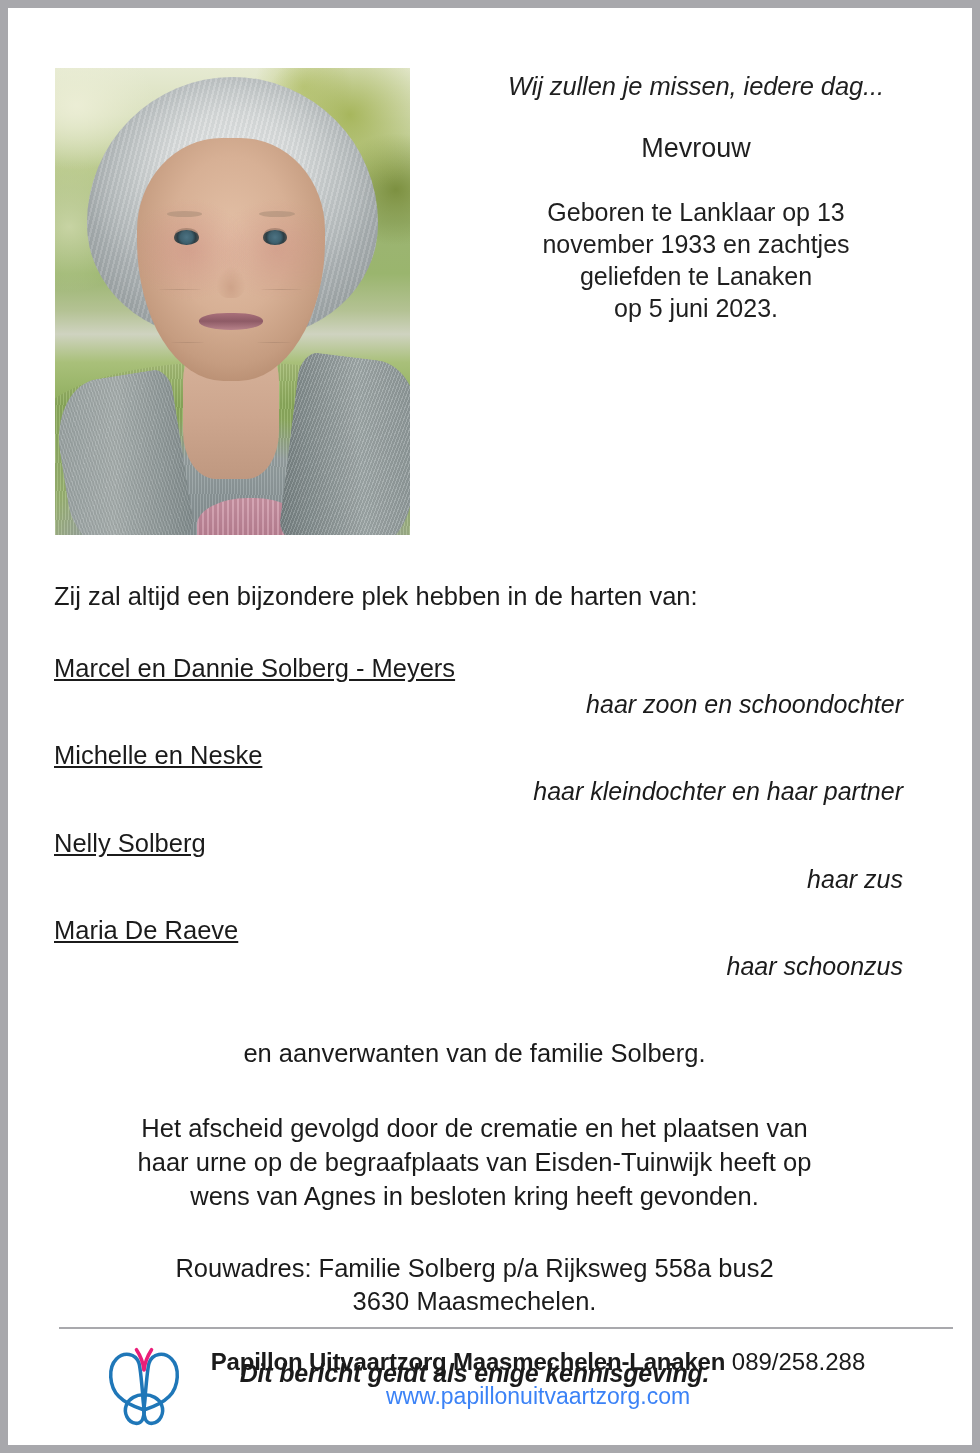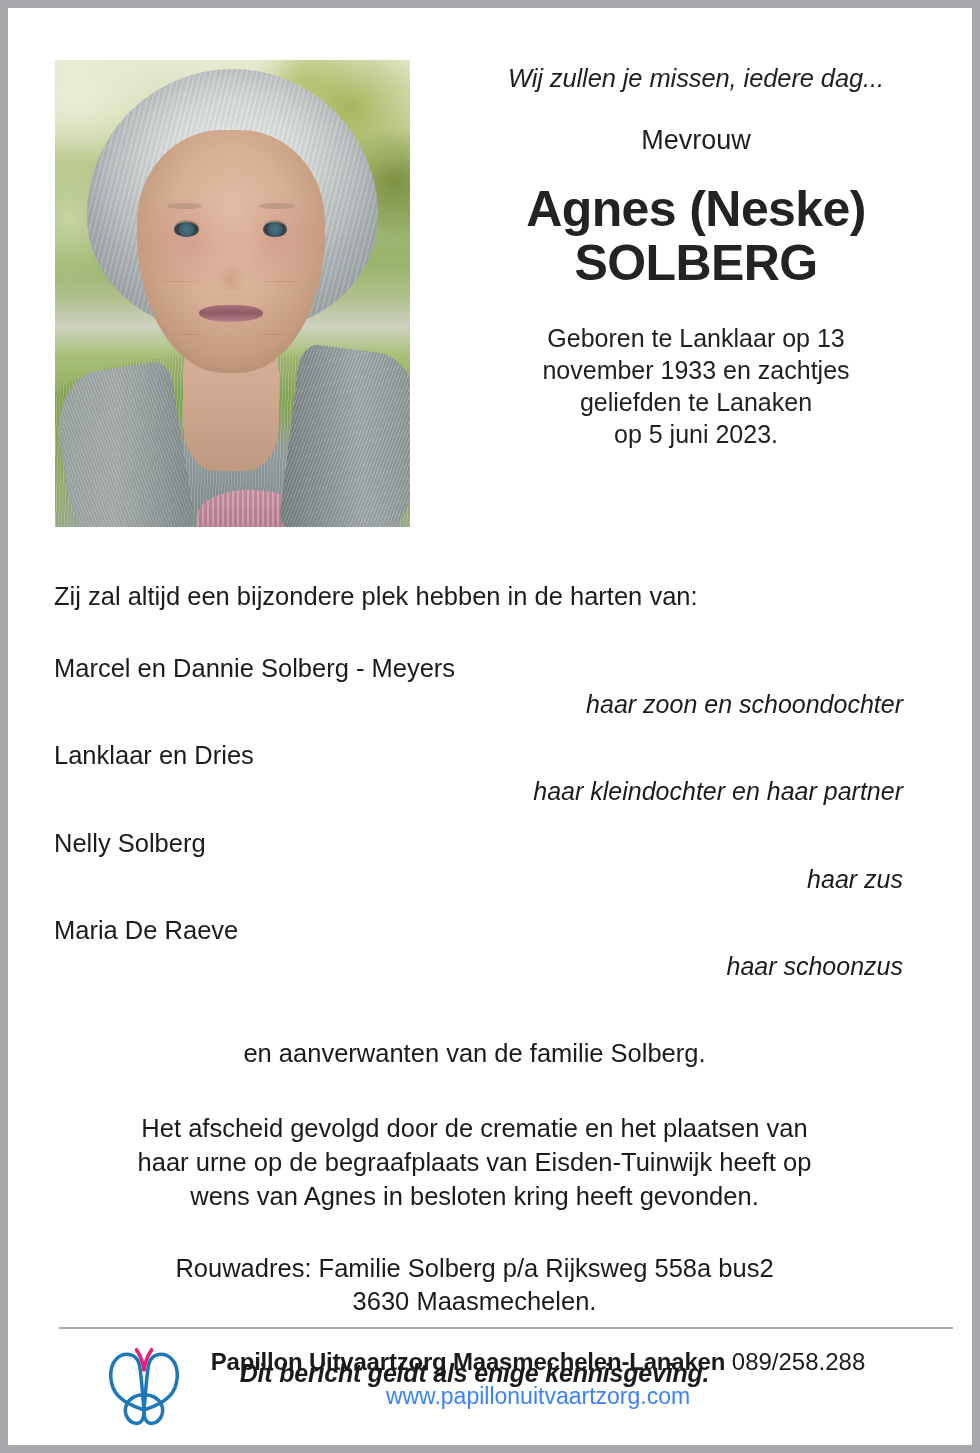--- a/index.html
+++ b/index.html
@@ -27,21 +27,21 @@
     width: 100%;
     height: 100%;
     background: #ffffff;
     box-sizing: border-box;
   }
 
   
   .top-section {
     position: absolute;
     left: 0;
-    top: 0;
+    top: 8px;
     width: 964px;
     height: 520px;
   }
 
   .portrait-frame {
     position: absolute;
     left: 47px;
     top: 52px;
     width: 355px;
     height: 467px;
@@ -292,20 +292,21 @@
   }
   .relative-entry {
     padding: 0 38px 0 46px;
   }
   .relative-name {
     margin: 0;
     padding-top: 21px;
     font-size: 25.5px;
     line-height: 1.18;
     text-align: left;
+    text-decoration: underline;
   }
   .relative-relation {
     margin: 0;
     padding-top: 7px;
     font-size: 25px;
     font-style: italic;
     line-height: 1.18;
     text-align: right;
   }
 
@@ -433,44 +434,40 @@
             <div class="wrinkle" style="right:12%;top:62%;width:22%;"></div>
             <div class="wrinkle" style="left:18%;top:84%;width:18%;"></div>
             <div class="wrinkle" style="right:18%;top:84%;width:18%;"></div>
           </div>
         </div>
       </div>
 
       <div class="heading-col">
         <p class="epitaph">Wij zullen je missen, iedere dag...</p>
         <p class="salutation">Mevrouw</p>
-        <h1 class="deceased-name">
-          <span class="ln">Agnes (Neske)</span>
-          <span class="ln">SOLBERG</span>
-        </h1>
         <p class="life-dates">
           <span class="ln">Geboren te Lanklaar op 13</span>
           <span class="ln">november 1933 en zachtjes</span>
           <span class="ln">geliefden te Lanaken</span>
           <span class="ln">op 5 juni 2023.</span>
         </p>
       </div>
     </div>
 
     <div class="body-col">
 
       <p class="intro-line">Zij zal altijd een bijzondere plek hebben in de harten van:</p>
 
       <ul class="relatives">
         <li class="relative-entry">
           <p class="relative-name">Marcel en Dannie Solberg - Meyers</p>
           <p class="relative-relation">haar zoon en schoondochter</p>
         </li>
         <li class="relative-entry">
-          <p class="relative-name">Lanklaar en Dries</p>
+          <p class="relative-name">Michelle en Neske</p>
           <p class="relative-relation">haar kleindochter en haar partner</p>
         </li>
         <li class="relative-entry">
           <p class="relative-name">Nelly Solberg</p>
           <p class="relative-relation">haar zus</p>
         </li>
         <li class="relative-entry">
           <p class="relative-name">Maria De Raeve</p>
           <p class="relative-relation">haar schoonzus</p>
         </li>

